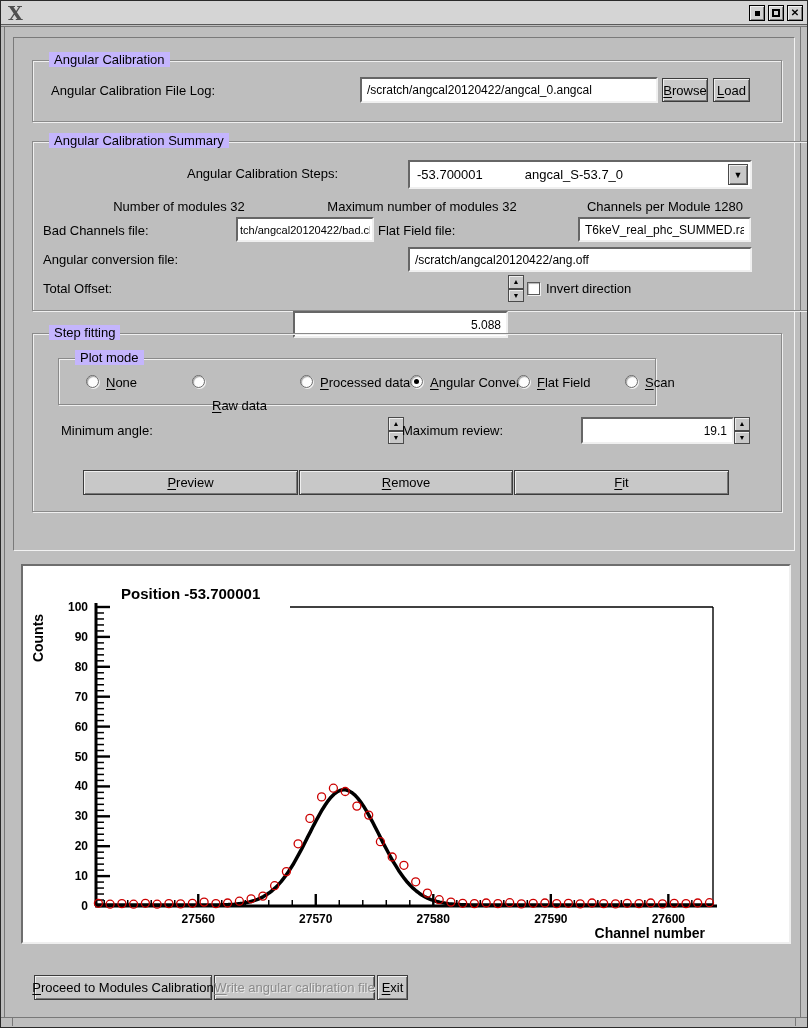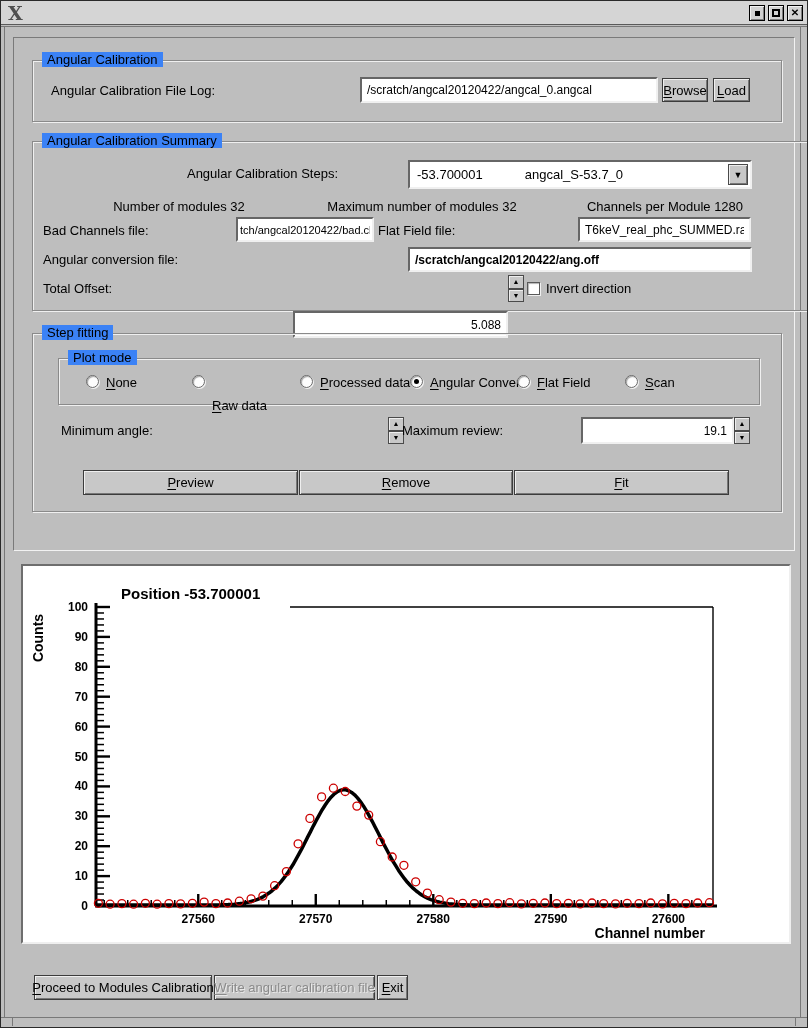--- a/index.html
+++ b/index.html
@@ -26,21 +26,21 @@
   .fl-top{left:0;top:25px;width:100%;height:1px;}
   .fl-left{left:3px;top:25px;width:1px;bottom:9px;}
   .fl-right{right:6px;top:25px;width:1px;bottom:9px;}
   .fl-bottom{left:0;bottom:9px;width:100%;height:1px;}
   .notch{position:absolute;bottom:1px;width:1px;height:8px;background:#787878;}
   .notch-l{left:11px;} .notch-r{right:11px;}
   
   .panel-sunken{position:absolute;border:1px solid;border-color:#7a7a7a #f2f2f2 #f2f2f2 #7a7a7a;}
   .group{position:absolute;border:1px solid #8a8a8a;
     box-shadow:inset 1px 1px 0 #f0f0f0,1px 1px 0 #f0f0f0;}
-  .group>.gtitle{position:absolute;top:-9px;left:9px;background:#3b82f6;padding:0 5px;}
+  .group>.gtitle{position:absolute;top:-9px;left:16px;background:#c4b5fd;padding:0 5px;}
   .lbl{position:absolute;white-space:nowrap;}
   .field{position:absolute;background:#fff;border:2px solid;
     border-color:#666 #f0f0f0 #f0f0f0 #666;font-family:inherit;font-size:12px;
     padding:0 5px;white-space:nowrap;overflow:hidden;color:#000;}
   input.field{outline:none;}
   .btn{position:absolute;background:#c8c8c8;border:1px solid #3c3c3c;
     box-shadow:inset 1px 1px 0 #efefef,inset -1px -1px 0 #777;
     display:flex;align-items:center;justify-content:center;
     font-size:13px;cursor:default;white-space:nowrap;}
   .btn.disabled{color:#8b8b8b;text-shadow:1px 1px 0 #e9e9e9;}
@@ -120,40 +120,40 @@
       <span class="lbl" style="left:46px;top:57px;width:200px;text-align:center;">Number of modules 32</span>
       <span class="lbl" style="left:259px;top:57px;width:260px;text-align:center;">Maximum number of modules 32</span>
       <span class="lbl" style="left:502px;top:57px;width:260px;text-align:center;">Channels per Module 1280</span>
 
       <span class="lbl" style="left:10px;top:81px;">Bad Channels file:</span>
       <input class="field" style="left: 203px; top: 75px; width: 138px; height: 25px; font-size: 11px; padding: 0px 2px;" value="tch/angcal20120422/bad.chan">
       <span class="lbl" style="left:345px;top:81px;">Flat Field file:</span>
       <input class="field" style="left: 545px; top: 75px; width: 173px; height: 25px;" value="T6keV_real_phc_SUMMED.raw">
 
       <span class="lbl" style="left:10px;top:110px;">Angular conversion file:</span>
-      <input class="field" style="left: 375px; top: 105px; width: 344px; height: 25px; font-weight: bold;" value="/scratch/angcal20120422/ang.off">
+      <input class="field" style="left: 375px; top: 105px; width: 344px; height: 25px;" value="/scratch/angcal20120422/ang.off">
 
       <span class="lbl" style="left:10px;top:139px;">Total Offset:</span>
       <input class="field ta-right" style="left: 260px; top: 125px; width: 215px; height: 27px; margin-top: 44px;" value="5.088">
       <div class="spin" style="left:475px;top:133px;height:27px;">
         <div class="spinbtn">
             <span>▲</span>
           </div>
         <div class="spinbtn">
             <span>▼</span>
           </div>
       </div>
       <div class="checkbox" style="left:494px;top:140px;"></div>
       <span class="lbl" style="left:513px;top:139px;">Invert direction</span>
     </div>
 
     <div class="group" style="left:18px;top:295px;width:750px;height:179px;">
       <span class="gtitle">Step fitting</span>
 
-      <div class="group" style="left:25px;top:24px;width:702px;height:47px;">
+      <div class="group" style="left:25px;top:24px;width:598px;height:47px;">
         <span class="gtitle">Plot mode</span>
         <div class="radio" style="left:27px;top:16px;"></div>
         <span class="lbl" style="left:47px;top:16px;"><span class="u">N</span>one</span>
         <div class="radio" style="left:133px;top:16px;"></div>
         <span class="lbl" style="left:153px;top:16px;margin-top:23px;"><span class="u">R</span>aw data</span>
         <div class="radio" style="left:241px;top:16px;"></div>
         <span class="lbl" style="left:261px;top:16px;"><span class="u">P</span>rocessed data</span>
         <div class="radio checked" style="left:351px;top:16px;"></div>
         <span class="lbl" style="left:371px;top:16px;"><span class="u">A</span>ngular Conver</span>
         <div class="radio" style="left:458px;top:16px;"></div>

